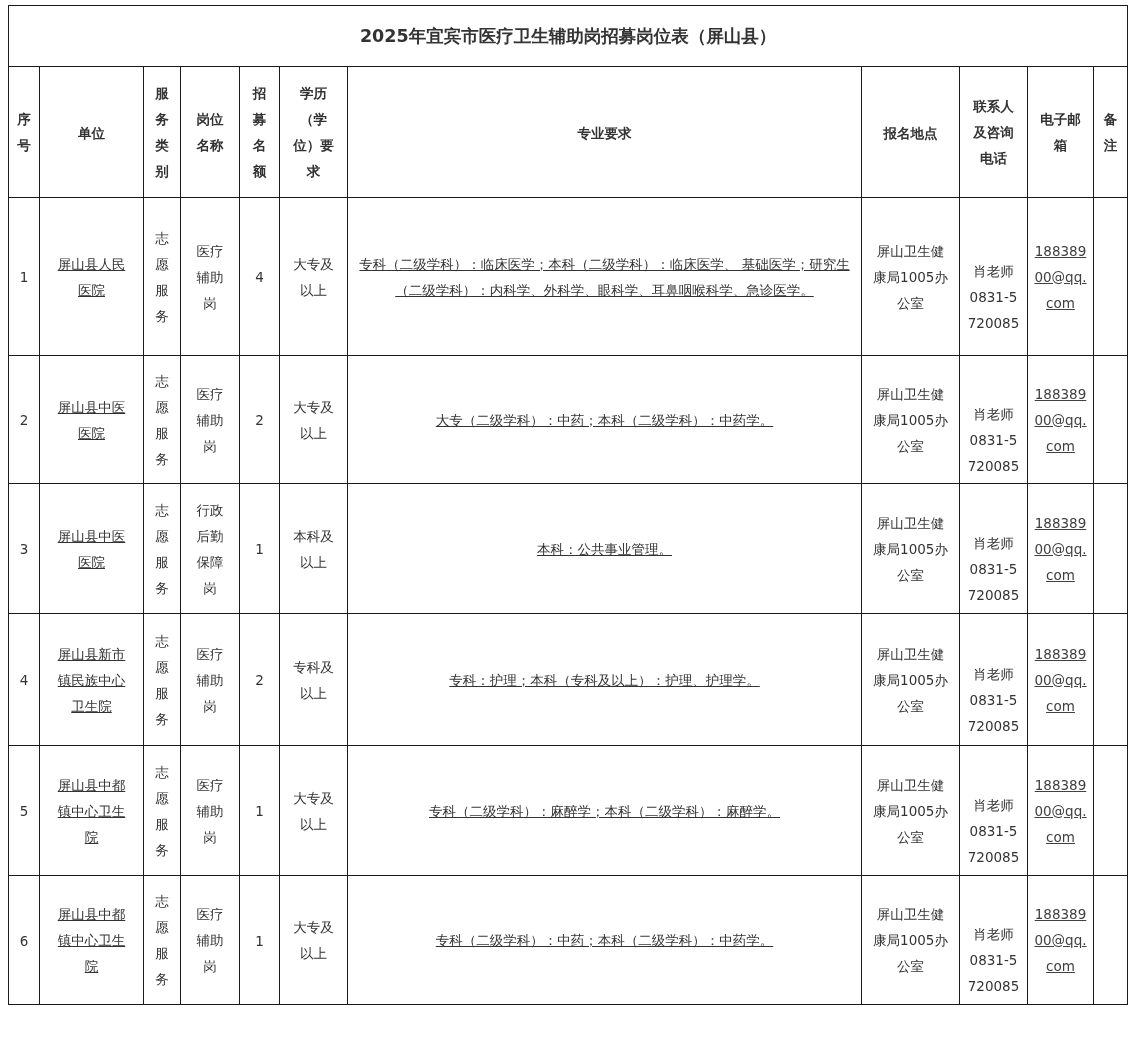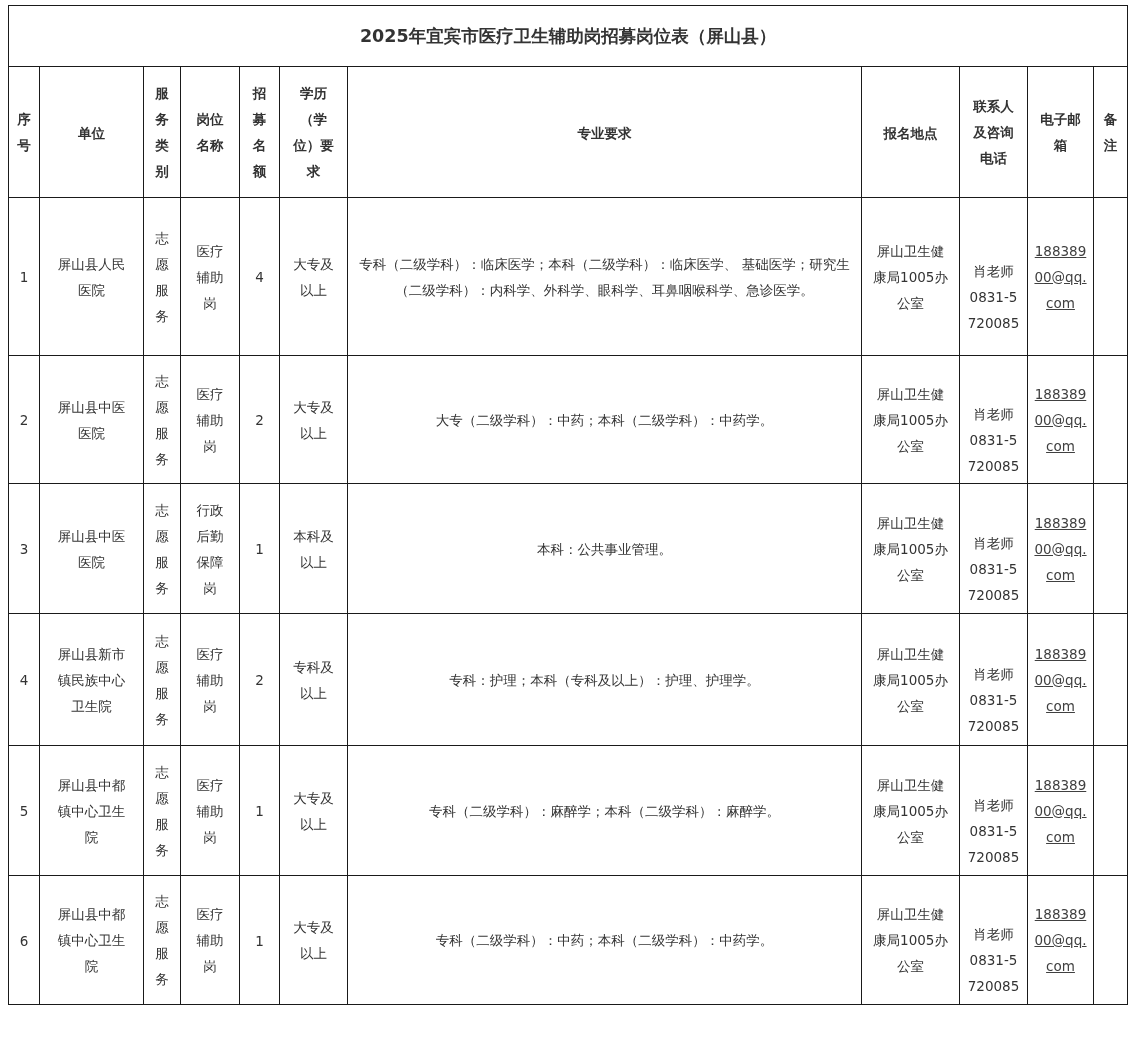--- a/index.html
+++ b/index.html
@@ -31,28 +31,28 @@
     font-size: 17.5px;
     font-weight: bold;
     line-height: 1.3;
     color: #333333;
   }
   tr.header-row th { height: 131px; font-weight: bold; }
   .in { display: inline-block; vertical-align: middle; }
   .in-narrow1 { max-width: 16px; }   
   .in-narrow2 { max-width: 30px; text-align: center; }   
   .in-edu     { max-width: 45px; }   
-  .in-unit    { max-width: 72px; }   
+  .in-unit    { max-width: 72px; text-decoration: underline; }   
   .in-loc     { max-width: 76px; }
   .in-contact { max-width: 53px; word-break: break-all; }
   .in-contact .contact-name { display: block; margin-top: 40px; }
   .in-contact .contact-phone { display: block; word-break: break-all; }
   .in-hdr-contact { max-width: 45px; }
   .in-hdr-email  { max-width: 45px; }
-  td.major-cell { padding: 6px 10px; }
+  td.major-cell { padding: 6px 10px; text-decoration: underline; }
   a.email-link {
     display: inline-block;
     max-width: 55px;
     word-break: break-all;
     color: #404040;
     text-decoration: underline;
     cursor: pointer;
   }
   
   tr.r1 { height: 158px; }

